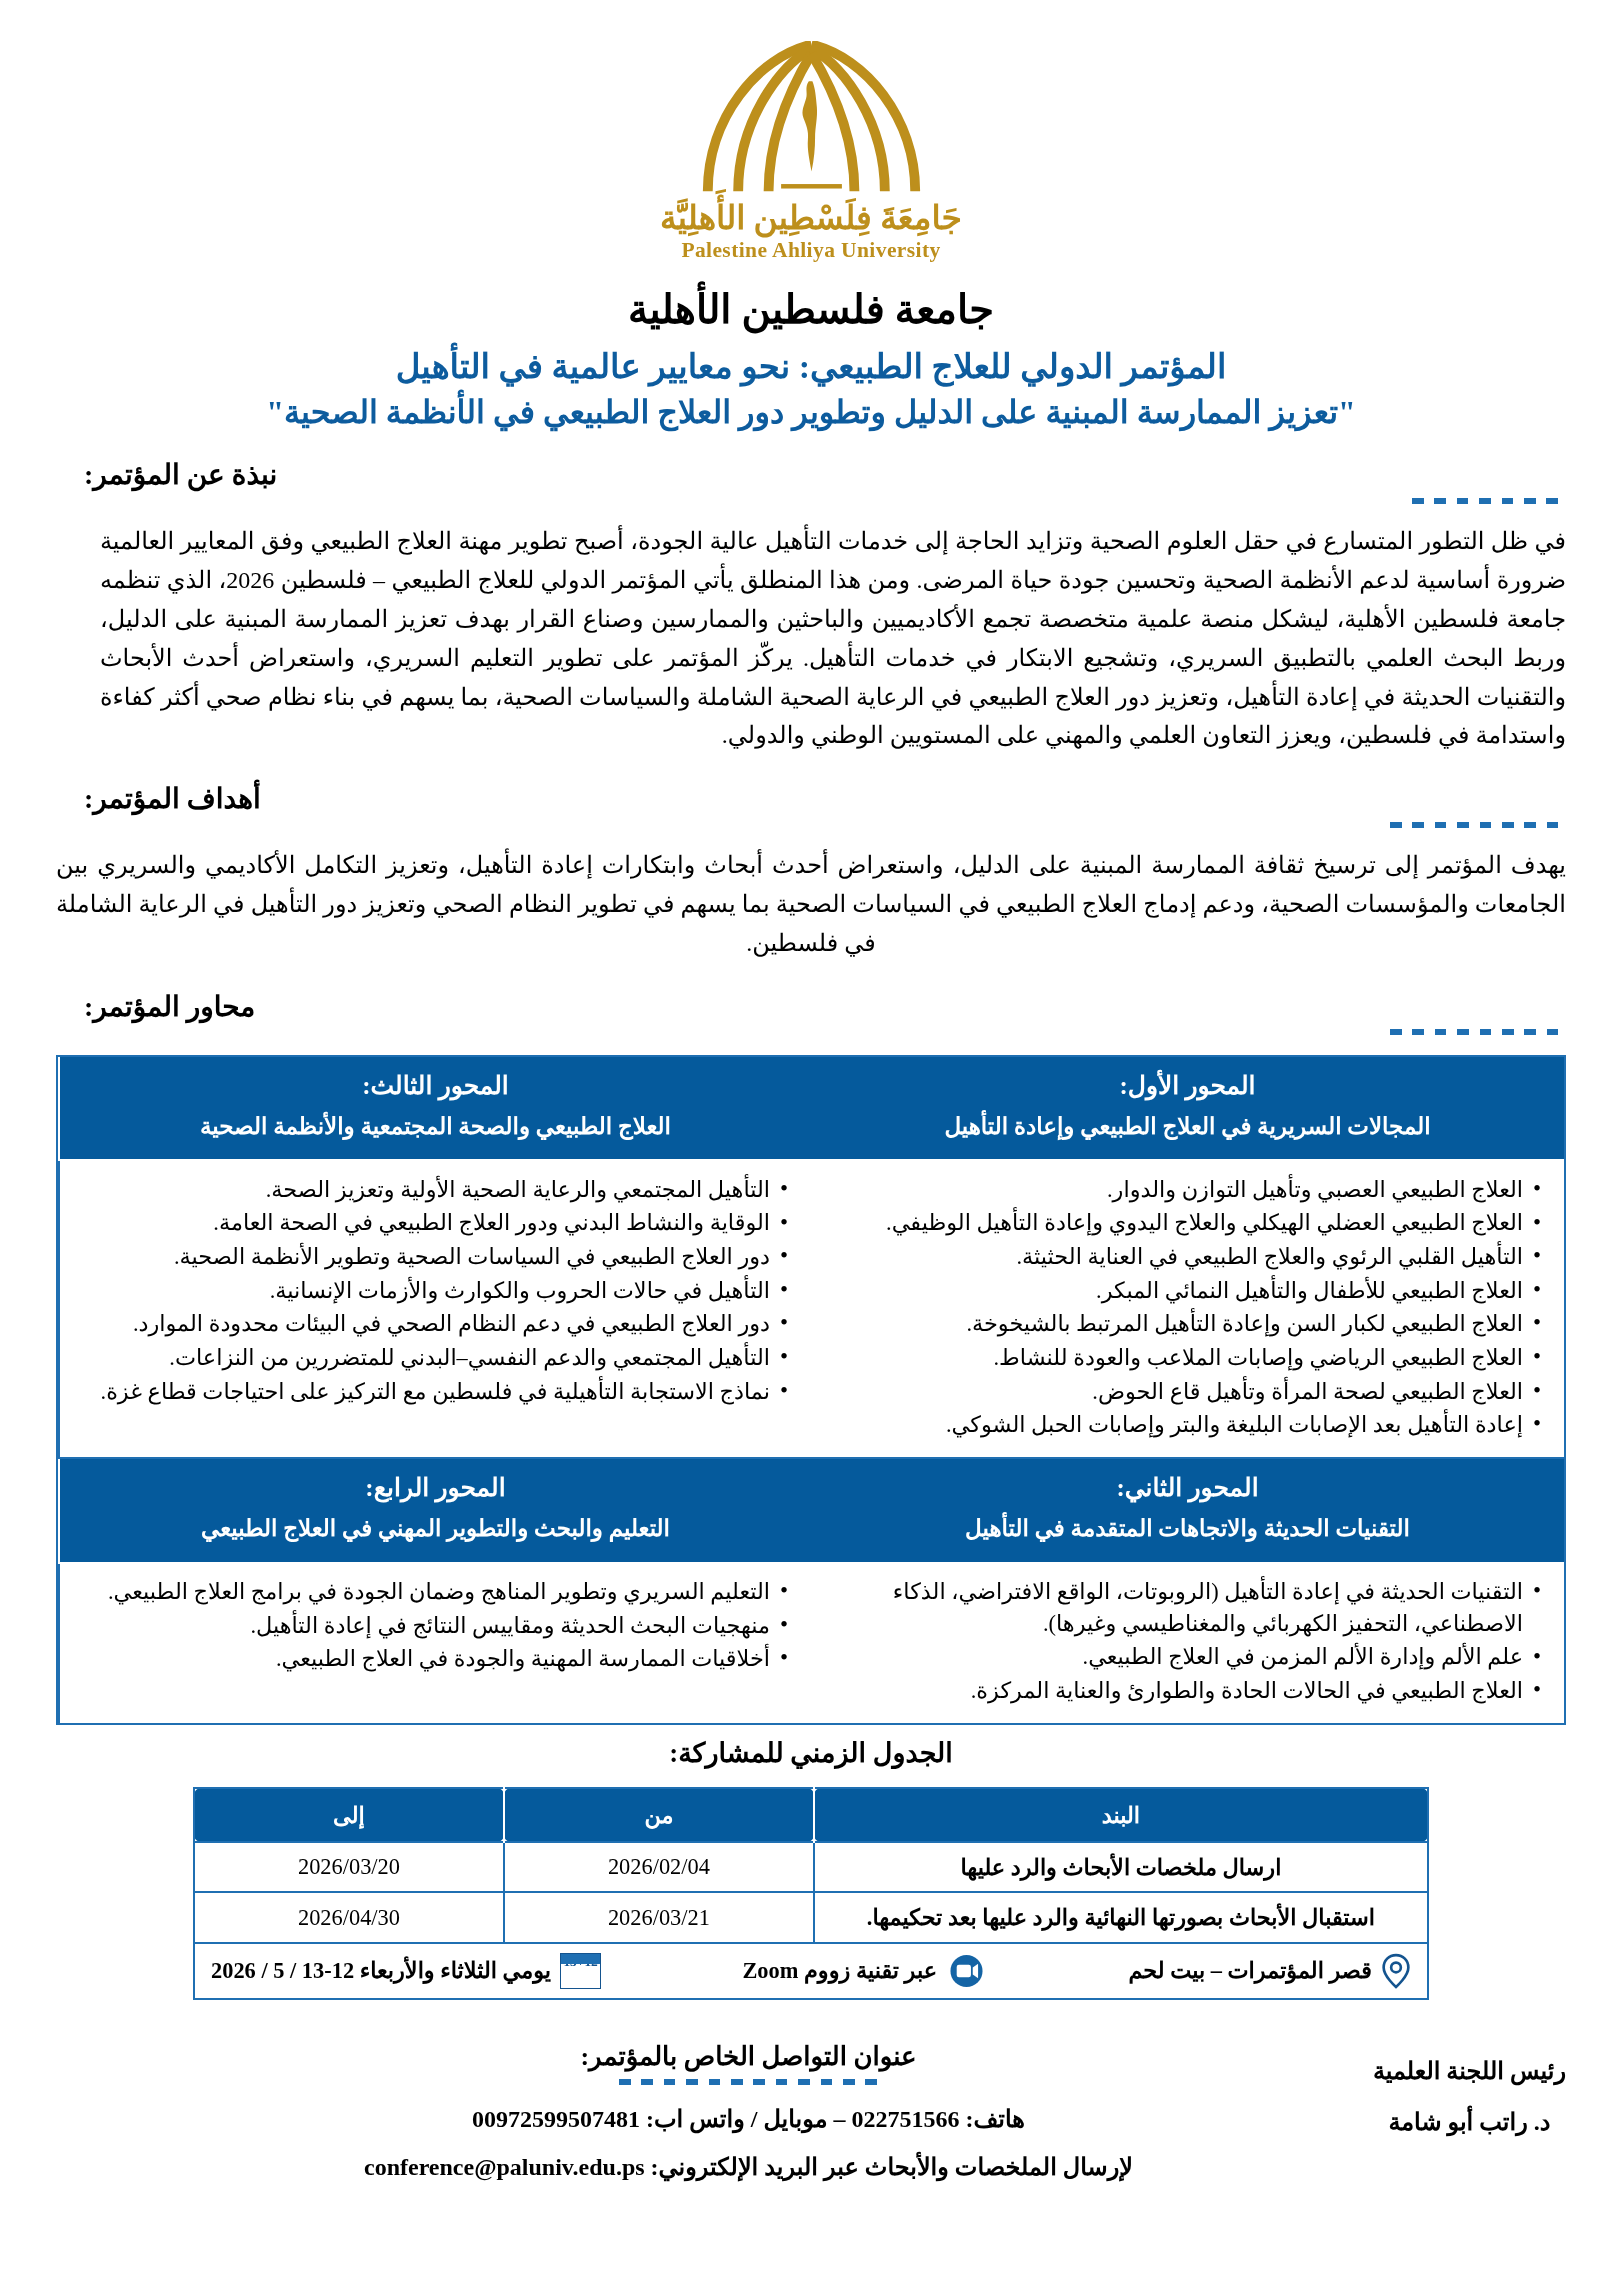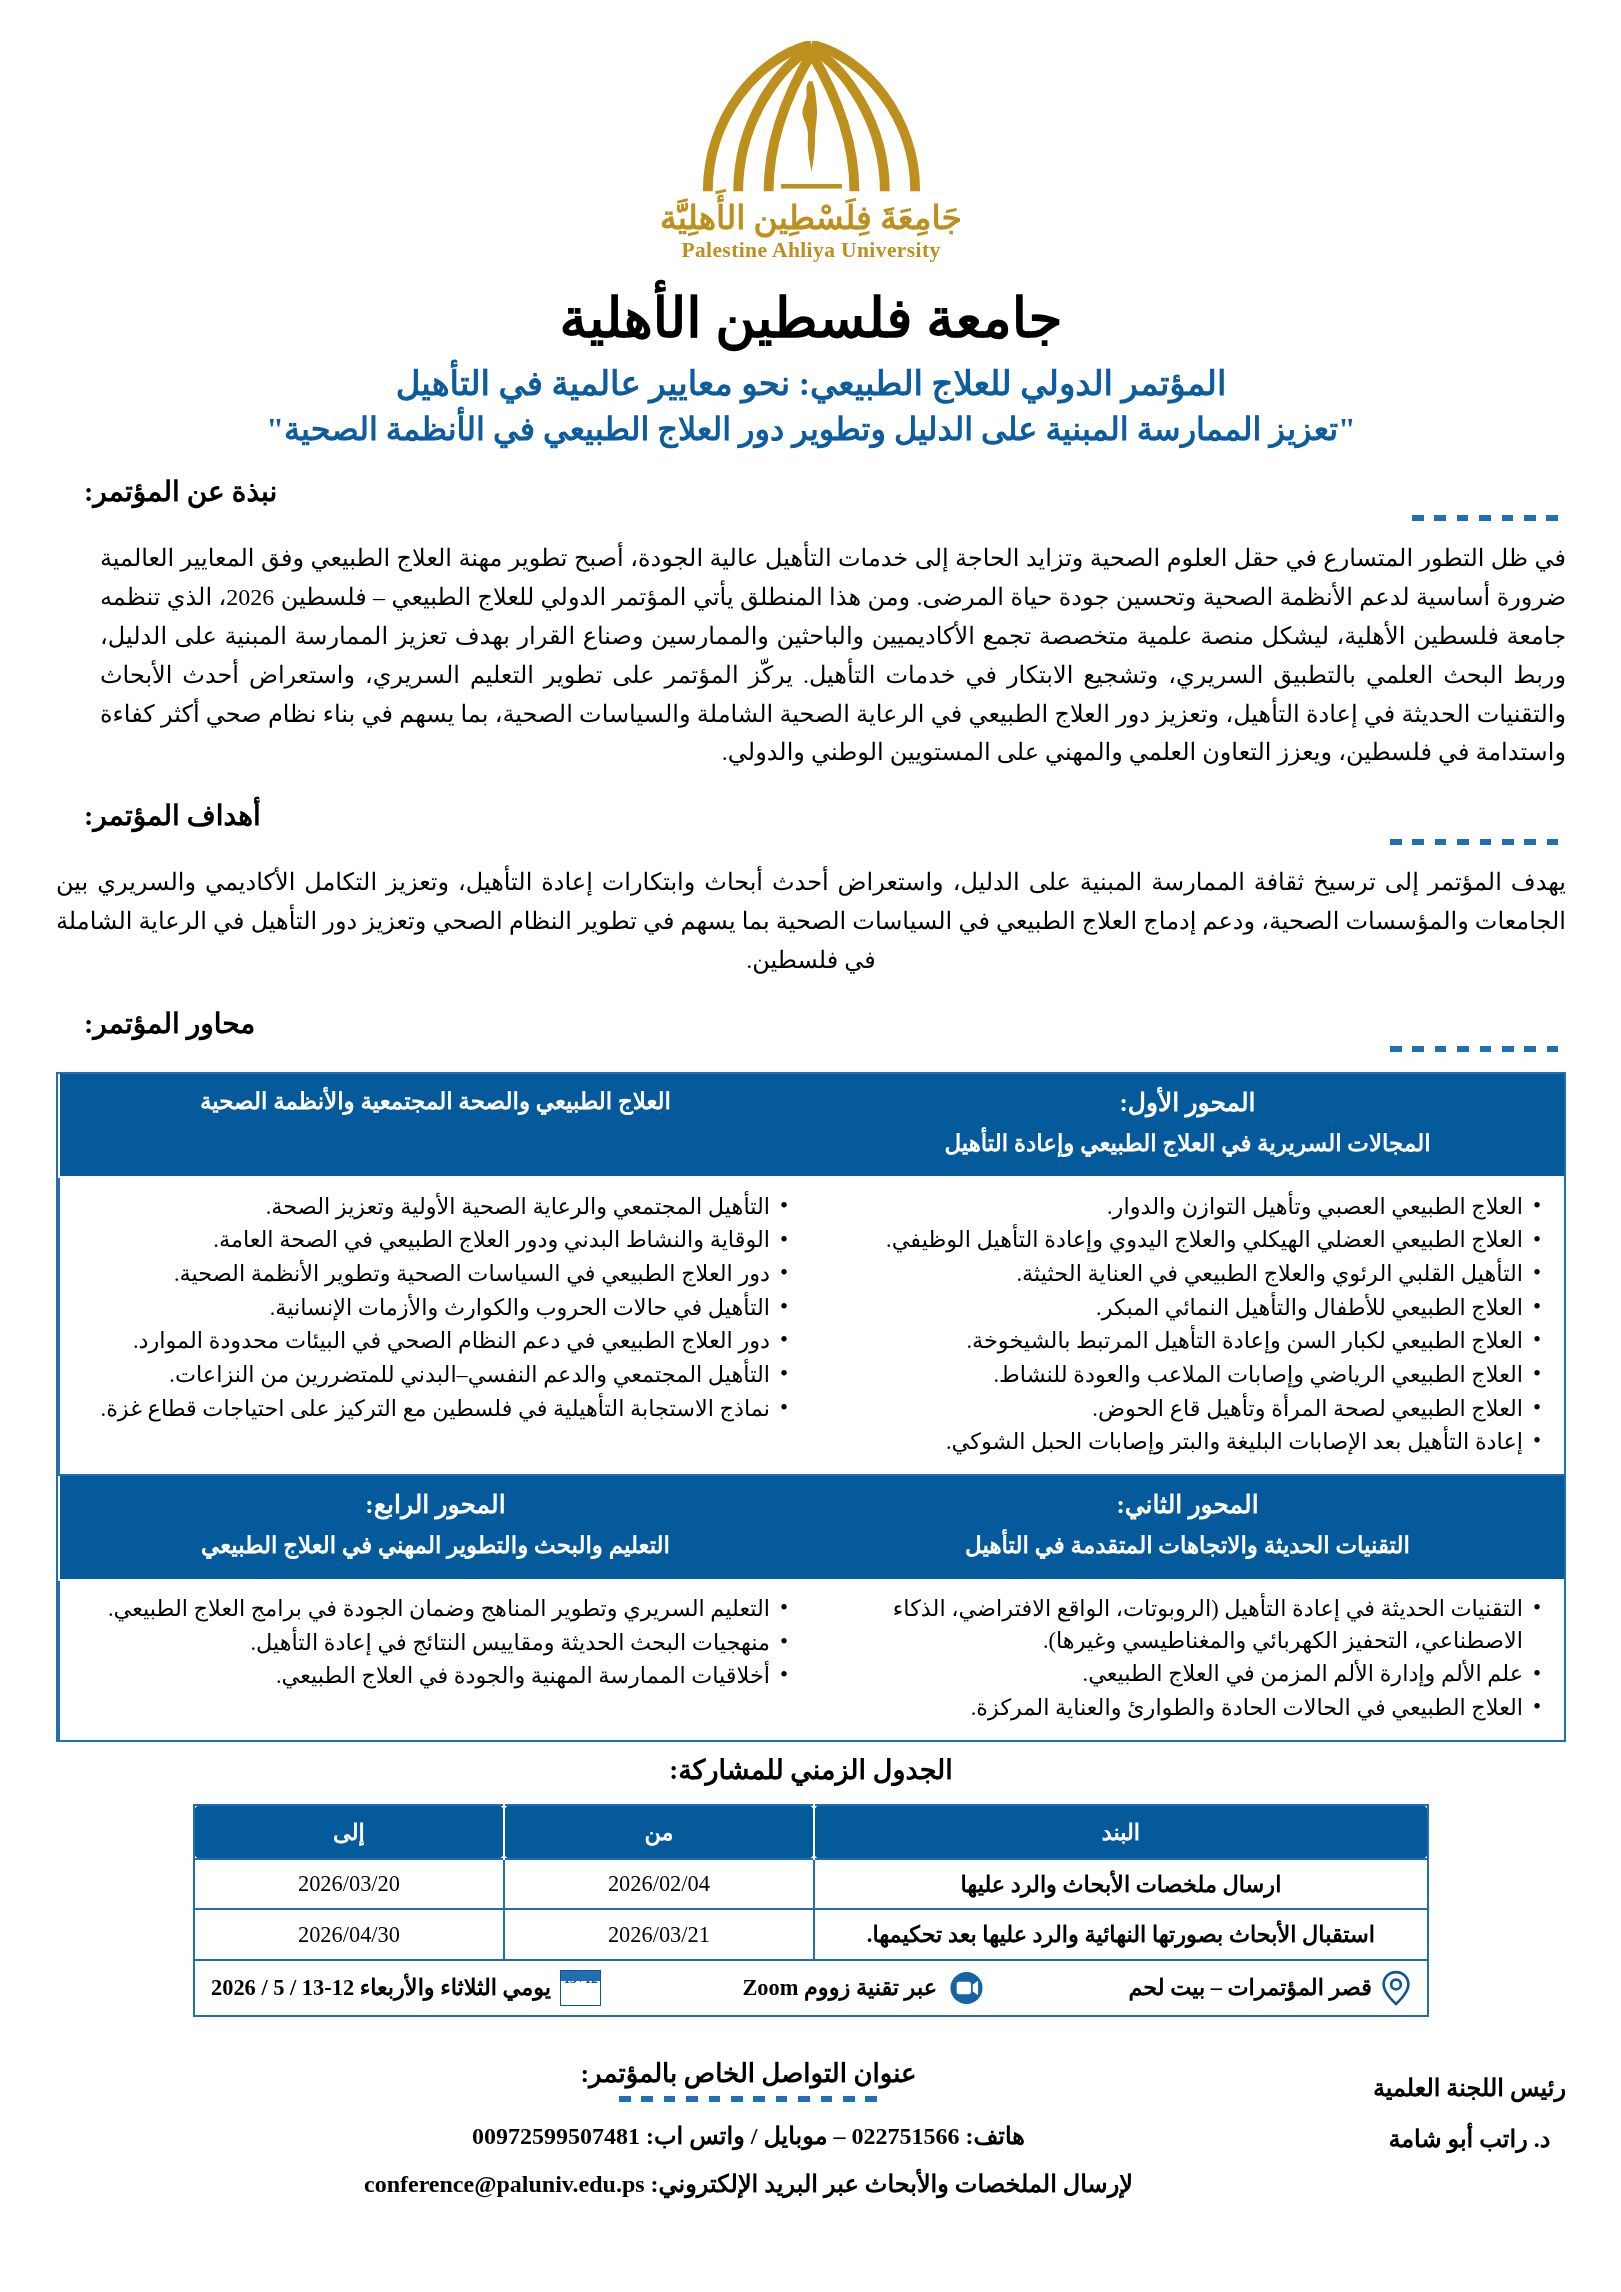--- a/index.html
+++ b/index.html
@@ -45,21 +45,21 @@
     font-weight: bold;
     letter-spacing: 0.4px;
     direction: ltr;
     margin-top: 0.9px;
     font-family: "Liberation Serif", serif;
   }
 
   
   .uni-title {
     text-align: center;
-    font-size: 55px;
+    font-size: 40px;
     font-weight: bold;
     color: #000;
     margin-top: 23px;
     letter-spacing: -0.9px;
   }
   .conf-title {
     text-align: center;
     font-size: 34px;
     font-weight: bold;
     color: #0d5c9e;
@@ -329,20 +329,21 @@
     <span class="dashline dash-w3"></span>
   </div>
 
   <div class="themes">
 
     <div class="theme-head right-col">
       <div class="t-num">المحور الأول:</div>
       <div class="t-name">المجالات السريرية في العلاج الطبيعي وإعادة التأهيل</div>
     </div>
     <div class="theme-head">
+      <div class="t-num">المحور الثالث:</div>
       <div class="t-name">العلاج الطبيعي والصحة المجتمعية والأنظمة الصحية</div>
     </div>
 
     <div class="theme-body right-col">
       <ul>
         <li>العلاج الطبيعي العصبي وتأهيل التوازن والدوار.</li>
         <li>العلاج الطبيعي العضلي الهيكلي والعلاج اليدوي وإعادة التأهيل الوظيفي.</li>
         <li>التأهيل القلبي الرئوي والعلاج الطبيعي في العناية الحثيثة.</li>
         <li>العلاج الطبيعي للأطفال والتأهيل النمائي المبكر.</li>
         <li>العلاج الطبيعي لكبار السن وإعادة التأهيل المرتبط بالشيخوخة.</li>

